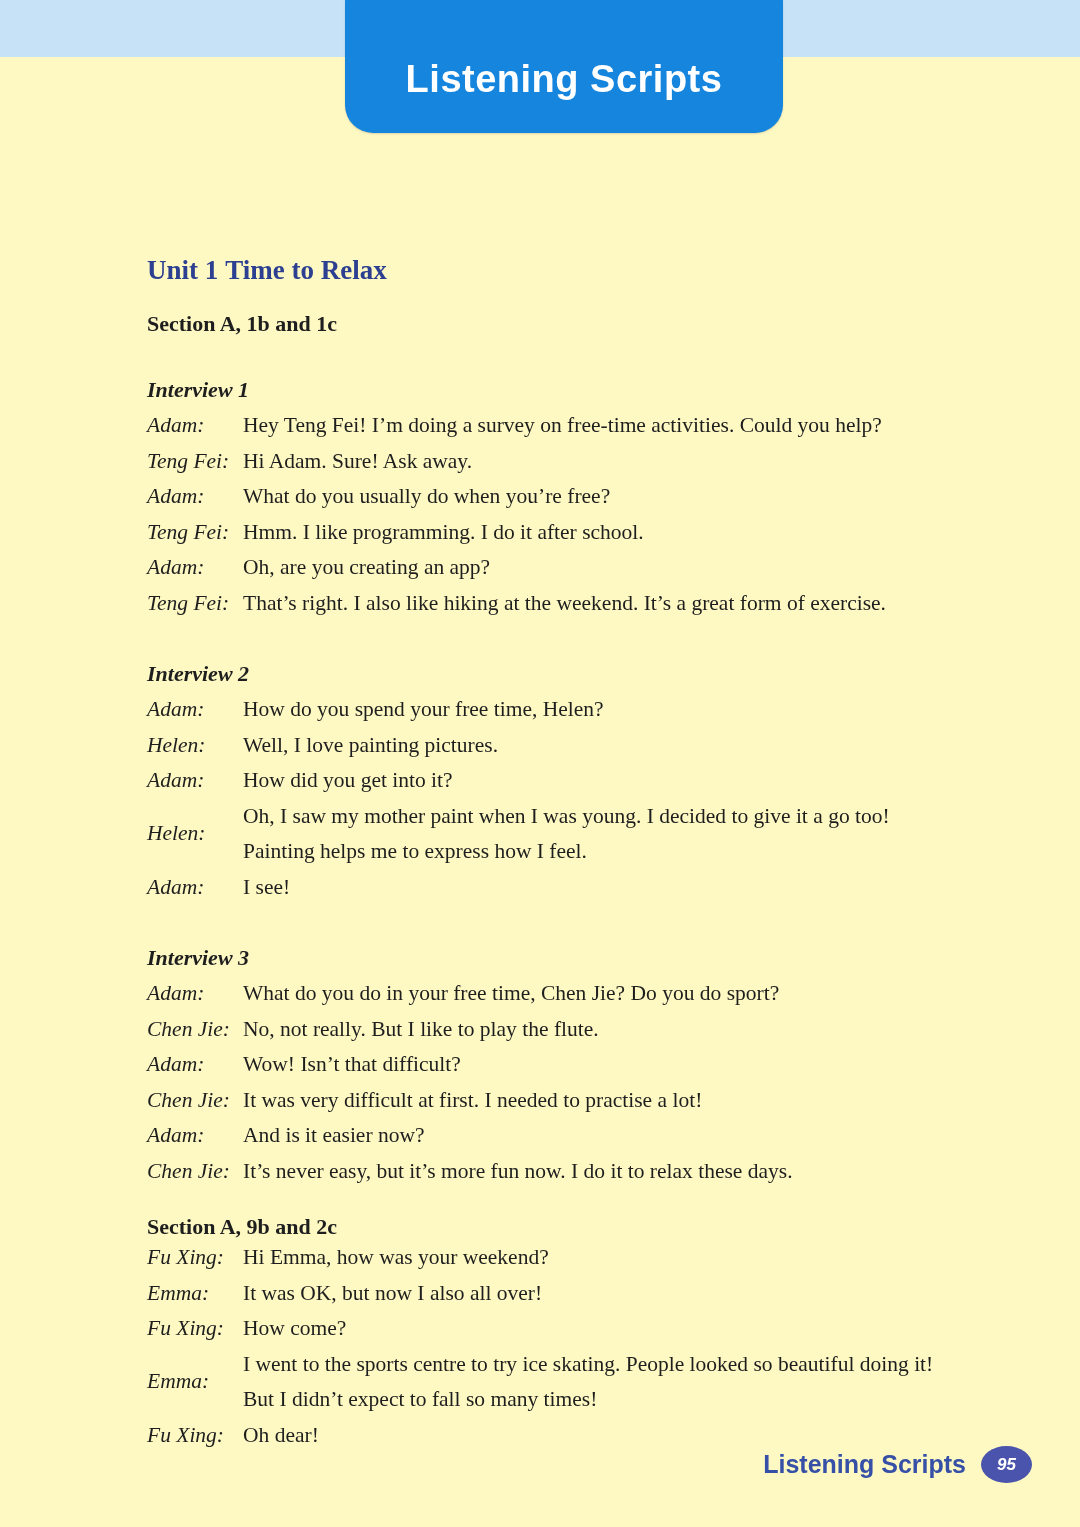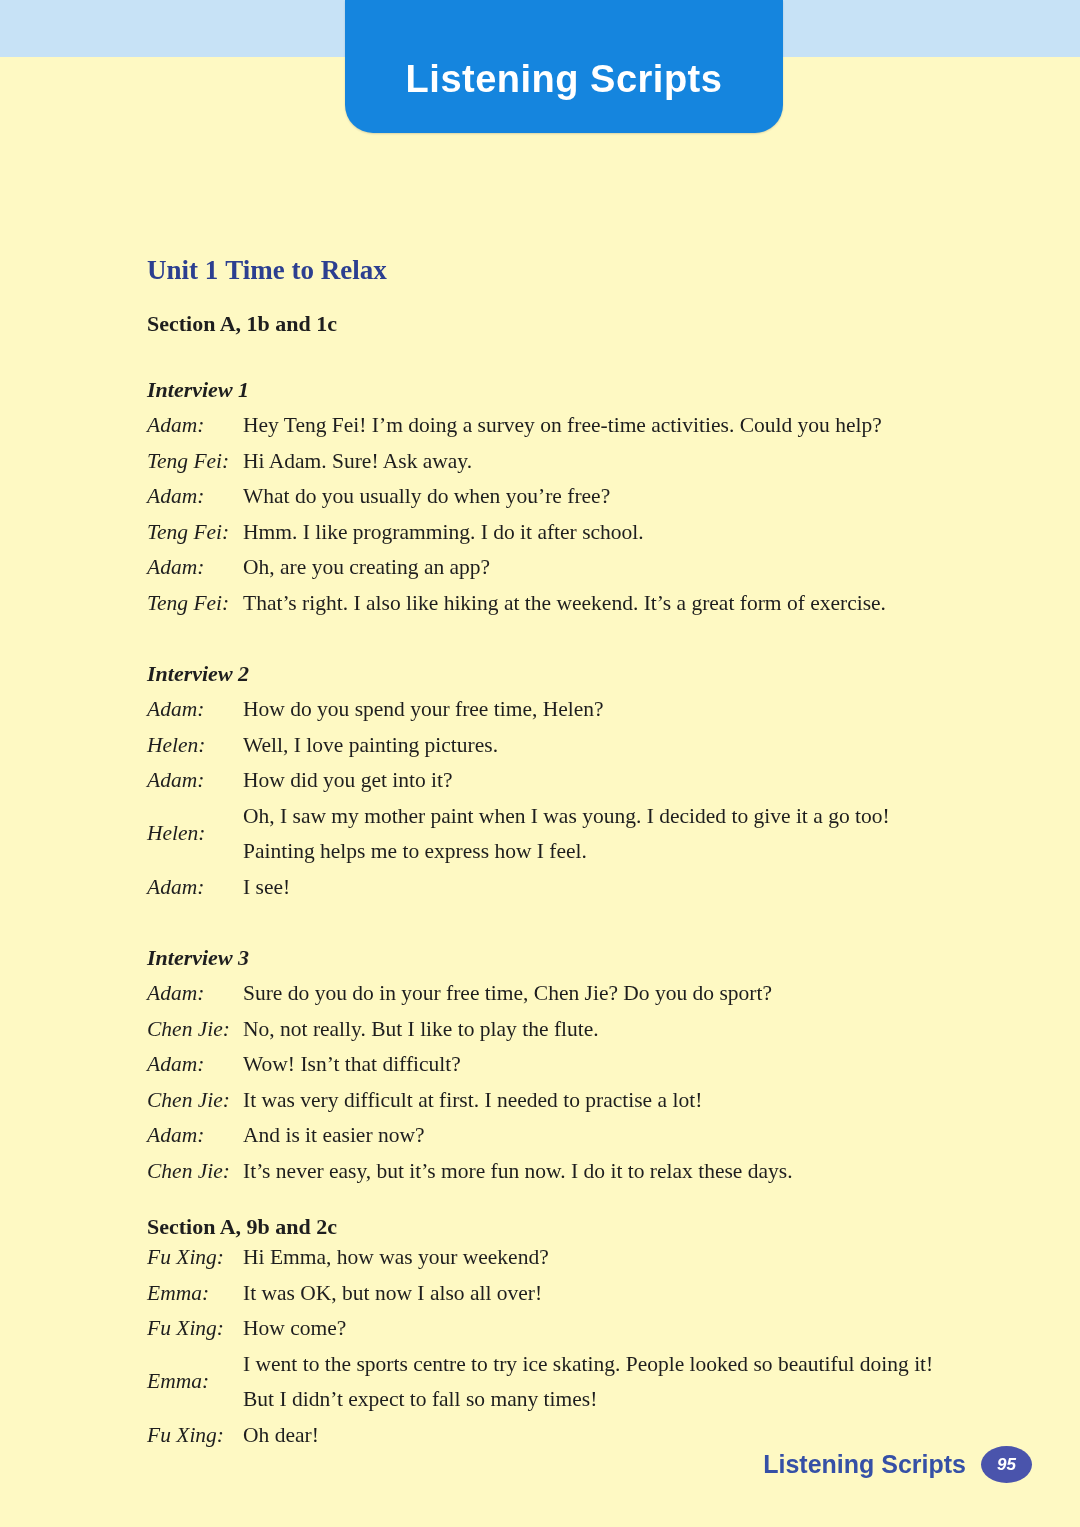--- a/index.html
+++ b/index.html
@@ -207,21 +207,21 @@
               <span class="utterance">
                 <div class="utterance-line">I see!</div>
               </span>
             </div>
           </div>
           <div class="group">
             <div class="subheading">Interview 3</div>
             <div class="dialogue-row">
               <span class="speaker">Adam:</span>
               <span class="utterance">
-                <div class="utterance-line">Sure do you do in your free time, Chen Jie? Do you do sport?</div>
+                <div class="utterance-line">What do you do in your free time, Chen Jie? Do you do sport?</div>
               </span>
             </div>
             <div class="dialogue-row">
               <span class="speaker">Chen Jie:</span>
               <span class="utterance">
                 <div class="utterance-line">No, not really. But I like to play the flute.</div>
               </span>
             </div>
             <div class="dialogue-row">
               <span class="speaker">Adam:</span>

